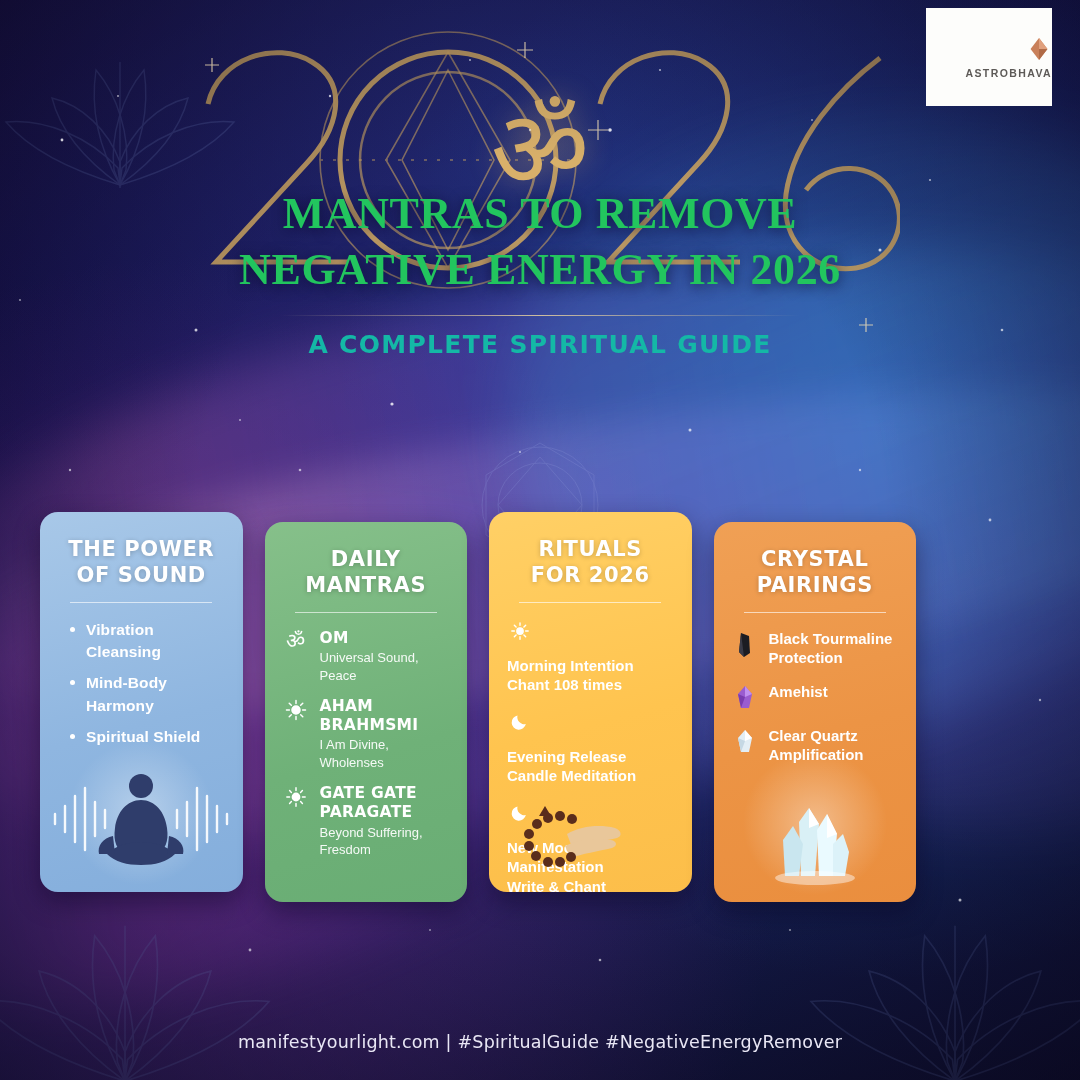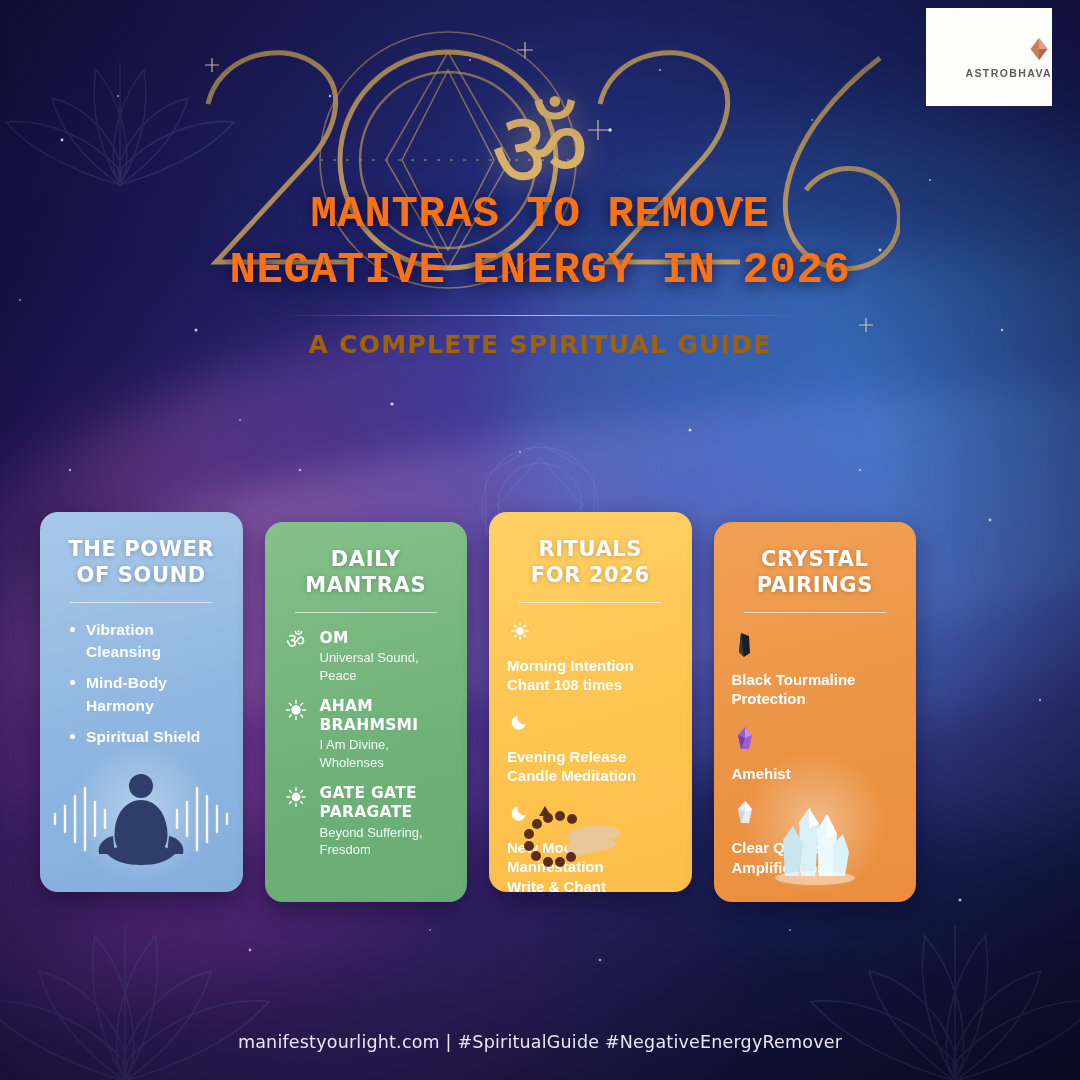--- a/index.html
+++ b/index.html
@@ -66,35 +66,35 @@
   }
   .logo-mark { width:26px; height:26px; }
   .logo-text {
     font-size:10.5px; letter-spacing:1.4px; color:#5d5a57; font-weight:700;
   }
 
   .head-wrap {
     position:absolute; left:0; right:0; top:186px; text-align:center;
   }
   h1 {
-    font-family:Liberation Mono, monospace;
-    color:#f97316;
+    font-family:Liberation Serif, serif;
+    color:#22c55e;
     font-size:44px;
     font-weight:700;
     letter-spacing:.6px;
     line-height:1.28;
     text-shadow:0 2px 14px rgba(10,5,40,.75);
   }
   .rule {
     width:520px; height:1px; margin:16px auto 14px;
     background:linear-gradient(90deg, rgba(226,200,140,0) 0%, rgba(232,210,160,.85) 50%, rgba(226,200,140,0) 100%);
   }
   .subtitle {
     font-family:"DejaVu Sans", sans-serif;
-    color:#a16207;
+    color:#14b8a6;
     font-size:25px;
     letter-spacing:1.3px;
     font-weight:700;
   }
 
   
   .cards {
     position:absolute; left:40px; top:512px; width:876px;
     display:flex; gap:22px;
   }
@@ -153,21 +153,21 @@
   .m-title {
     color:#fff; font-size:15.5px; font-weight:700; line-height:1.2;
     font-family:"DejaVu Sans", sans-serif; letter-spacing:.3px;
   }
   .m-sub {
     color:rgba(255,255,255,.93); font-size:13px; line-height:1.35; margin-top:2px;
   }
   .r-line1 { color:#fff; font-size:15px; font-weight:700; line-height:1.28; }
   .r-line2 { color:#fff; font-size:15px; font-weight:700; line-height:1.28; }
   .ritual-row { margin-bottom:16px;flex-direction:column; }
-  .crystal-row { margin-bottom:14px; align-items:flex-start;flex-direction:column; }
+  .crystal-row { margin-bottom:14px; align-items:flex-start; }
   .cr-text { color:#fff; font-size:15px; font-weight:700; line-height:1.3; }
 
   .card-art {
     position:absolute; left:0; right:0; bottom:14px;
     display:flex; justify-content:center; align-items:flex-end;
   }
   .glow-circle {
     position:absolute; left:50%; bottom:4px; transform:translateX(-50%);
     width:150px; height:150px; border-radius:50%;
     background:radial-gradient(circle, rgba(255,255,255,.38) 0%, rgba(255,255,255,0) 68%);

